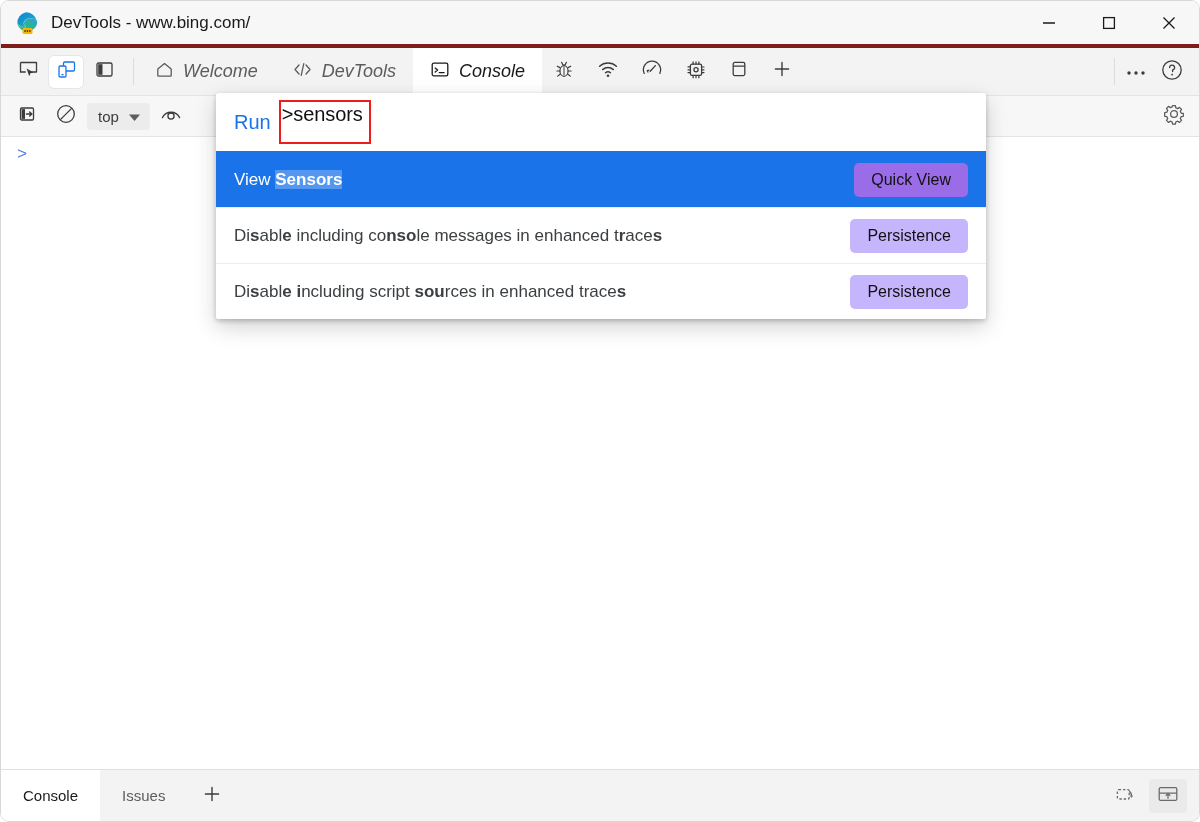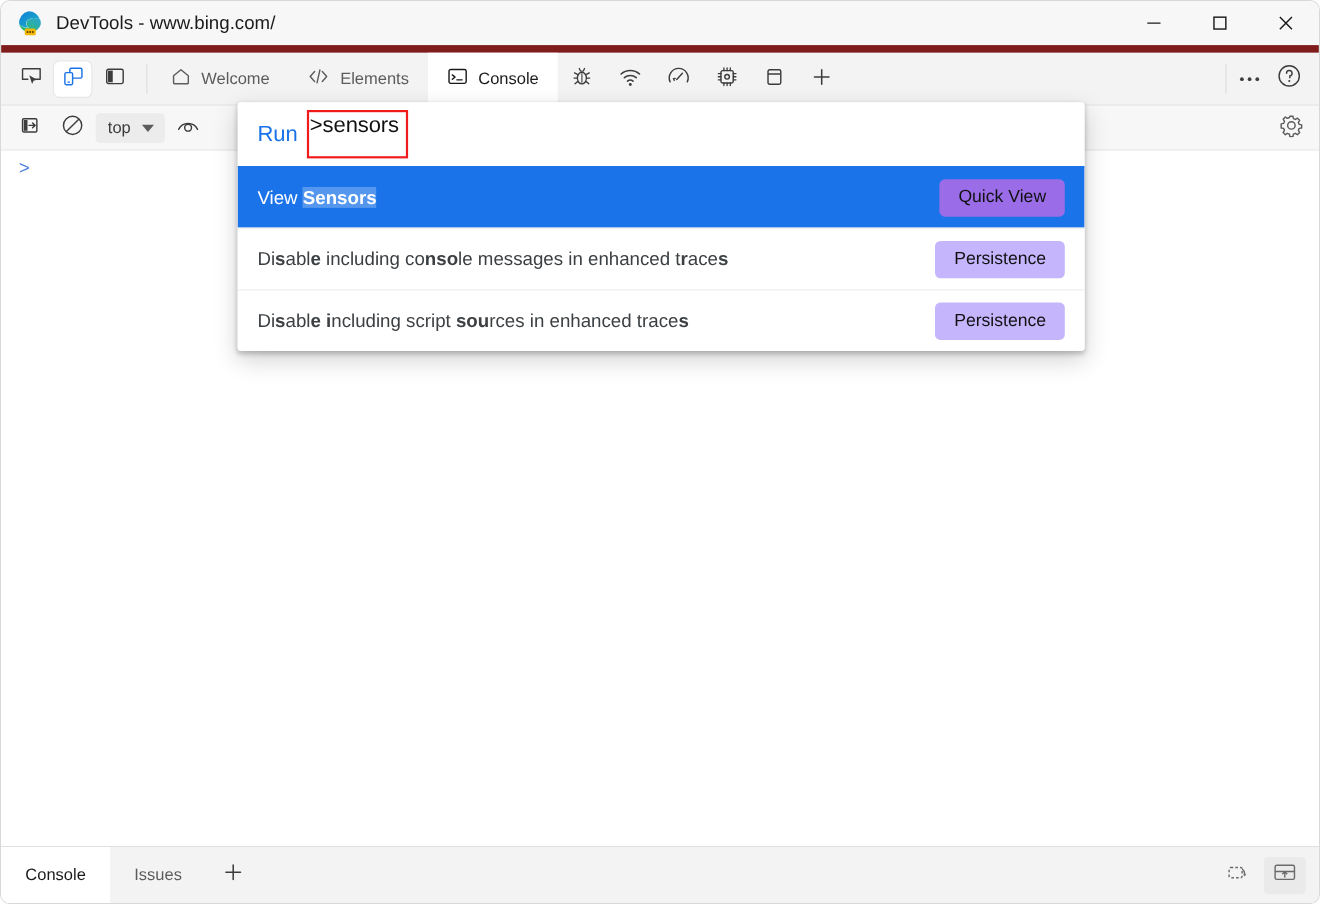--- a/index.html
+++ b/index.html
@@ -24,21 +24,21 @@
     flex-direction: column;
   }
 
   
   .titlebar {
     height: 47px;
     background: #f7f7f7;
     display: flex;
     align-items: center;
     flex: 0 0 auto;
-    border-bottom: 7px solid #7f1d1d;
+    border-bottom: 4px solid #7f1d1d;
   }
   .titlebar-left {
     display: flex;
     align-items: center;
     padding-left: 12px;
     flex: 1 1 auto;
     min-width: 0;
   }
   .app-logo {
     width: 26px; height: 26px;
@@ -79,23 +79,24 @@
     display: flex; align-items: center; justify-content: center;
     border-radius: 5px;
   }
   .iconbtn.active-white { background: #ffffff; box-shadow: 0 0 0 1px #e6e6e6; }
   .vsep { width: 1px; background: #dcdcdc; margin: 10px 4px; flex: 0 0 auto; }
 
   .tabs { display: flex; align-items: stretch; flex: 1 1 auto; min-width: 0; }
   .tab {
     display: flex; align-items: center; gap: 9px;
     padding: 0 17px;
-    font-size: 15px;
+    font-size: 18px;
     color: #5c5c5c;
     white-space: nowrap;
+    font-style: italic;
   }
   .tab.selected {
     background: #ffffff;
     color: #1a1a1a;
   }
   .tab.icononly { padding: 0 11px; }
   .tabs-right {
     display: flex; align-items: center;
     padding-right: 10px;
     gap: 2px;
@@ -330,21 +331,21 @@
         </span>
         <span>Welcome</span>
       </div>
 
       <div class="tab">
         <span>
           <svg width="21" height="19" viewBox="0 0 21 19">
             <path d="M7 5L3 9.5 7 14M14 5l4 4.5-4 4.5M11.8 3.7L9.2 15.3" stroke="#5c5c5c" stroke-width="1.3" fill="none" stroke-linecap="round" stroke-linejoin="round"></path>
           </svg>
         </span>
-        <span>Elements</span>
+        <span>DevTools</span>
       </div>
 
       <div class="tab selected">
         <span>
           <svg width="20" height="19" viewBox="0 0 20 19">
             <rect x="2.2" y="3.2" width="15.6" height="12.6" rx="1.6" stroke="#1a1a1a" stroke-width="1.3" fill="none"></rect>
             <path d="M5.2 8.1l2.4 2-2.4 2" stroke="#1a1a1a" stroke-width="1.3" fill="none" stroke-linecap="round" stroke-linejoin="round"></path>
             <path d="M9.3 12.6h4.8" stroke="#1a1a1a" stroke-width="1.3" stroke-linecap="round"></path>
           </svg>
         </span>

